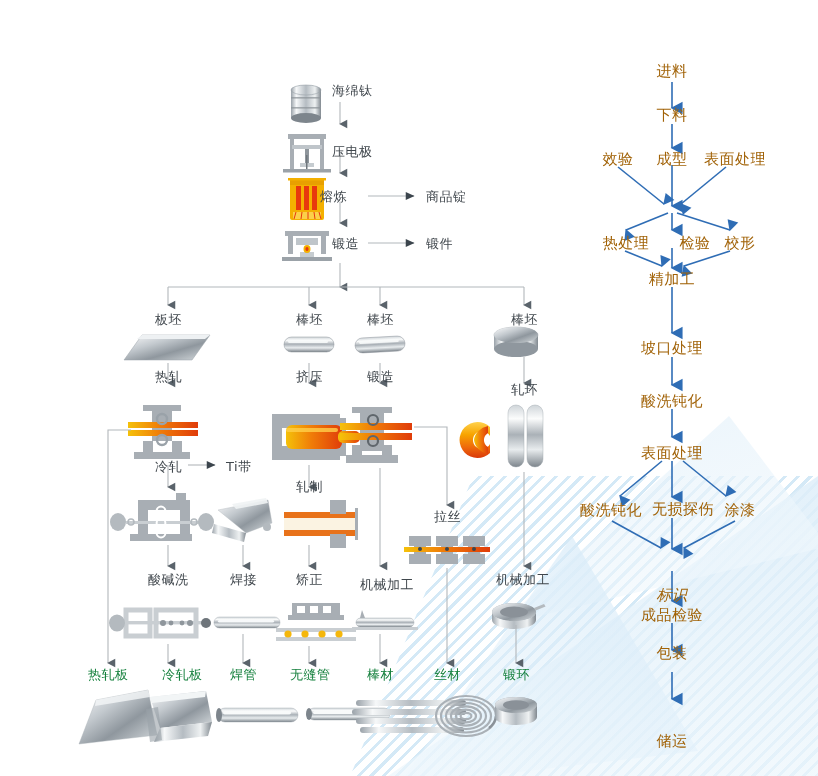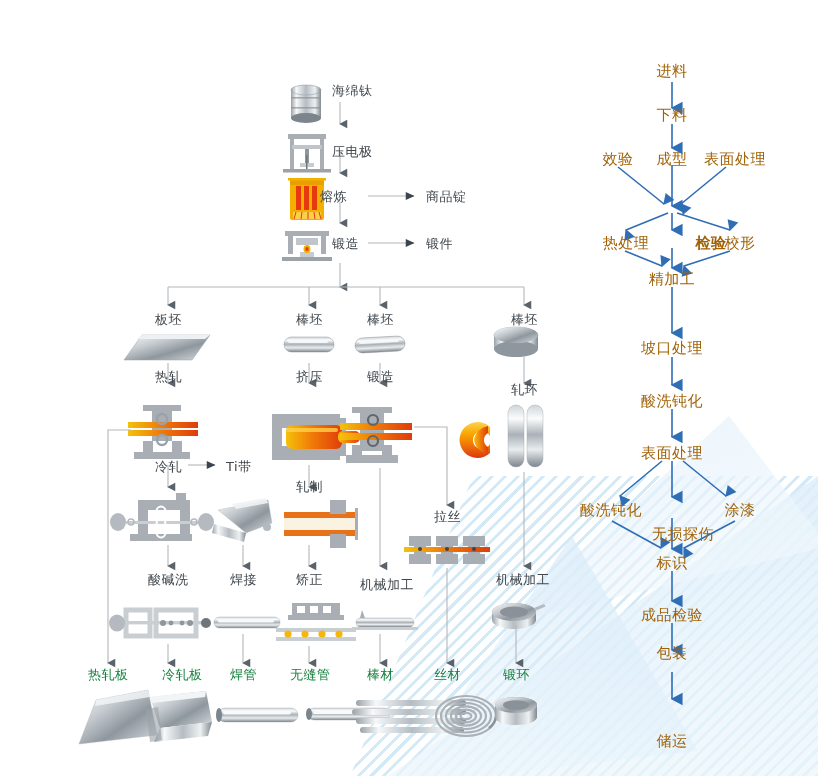--- a/index.html
+++ b/index.html
@@ -459,27 +459,27 @@
   <div class="lbl dark" style="left:367px;top:668px;">棒材</div>
   <div class="lbl dark" style="left:434px;top:668px;">丝材</div>
   <div class="lbl dark" style="left:503px;top:668px;">锻环</div>
 
   <div class="rlbl" style="left:672px;top:64px;">进料</div>
   <div class="rlbl" style="left:672px;top:108px;">下料</div>
   <div class="rlbl" style="left:618px;top:152px;">效验</div>
   <div class="rlbl" style="left:672px;top:152px;">成型</div>
   <div class="rlbl" style="left:735px;top:152px;">表面处理</div>
   <div class="rlbl" style="left:626px;top:236px;">热处理</div>
-  <div class="rlbl" style="left:711px;top:236px;font-weight:bold;">检验</div>
+  <div class="rlbl" style="left:695px;top:236px;">检验</div>
   <div class="rlbl" style="left:740px;top:236px;">校形</div>
   <div class="rlbl" style="left:672px;top:272px;">精加工</div>
   <div class="rlbl" style="left:672px;top:341px;">坡口处理</div>
   <div class="rlbl" style="left:672px;top:394px;">酸洗钝化</div>
   <div class="rlbl" style="left:672px;top:446px;">表面处理</div>
   <div class="rlbl" style="left:611px;top:503px;">酸洗钝化</div>
-  <div class="rlbl" style="left:683px;top:527px;">无损探伤</div>
+  <div class="rlbl" style="left:683px;top:502px;">无损探伤</div>
   <div class="rlbl" style="left:740px;top:503px;">涂漆</div>
-  <div class="rlbl" style="left:672px;top:556px;">标识</div>
+  <div class="rlbl" style="left:672px;top:588px;font-style:italic;">标识</div>
   <div class="rlbl" style="left:672px;top:608px;">成品检验</div>
   <div class="rlbl" style="left:672px;top:640px;margin-top:6px;">包装</div>
   <div class="rlbl" style="left:672px;top:706px;margin-top:28px;">储运</div>
 
 </div>
 
 </body></html>

